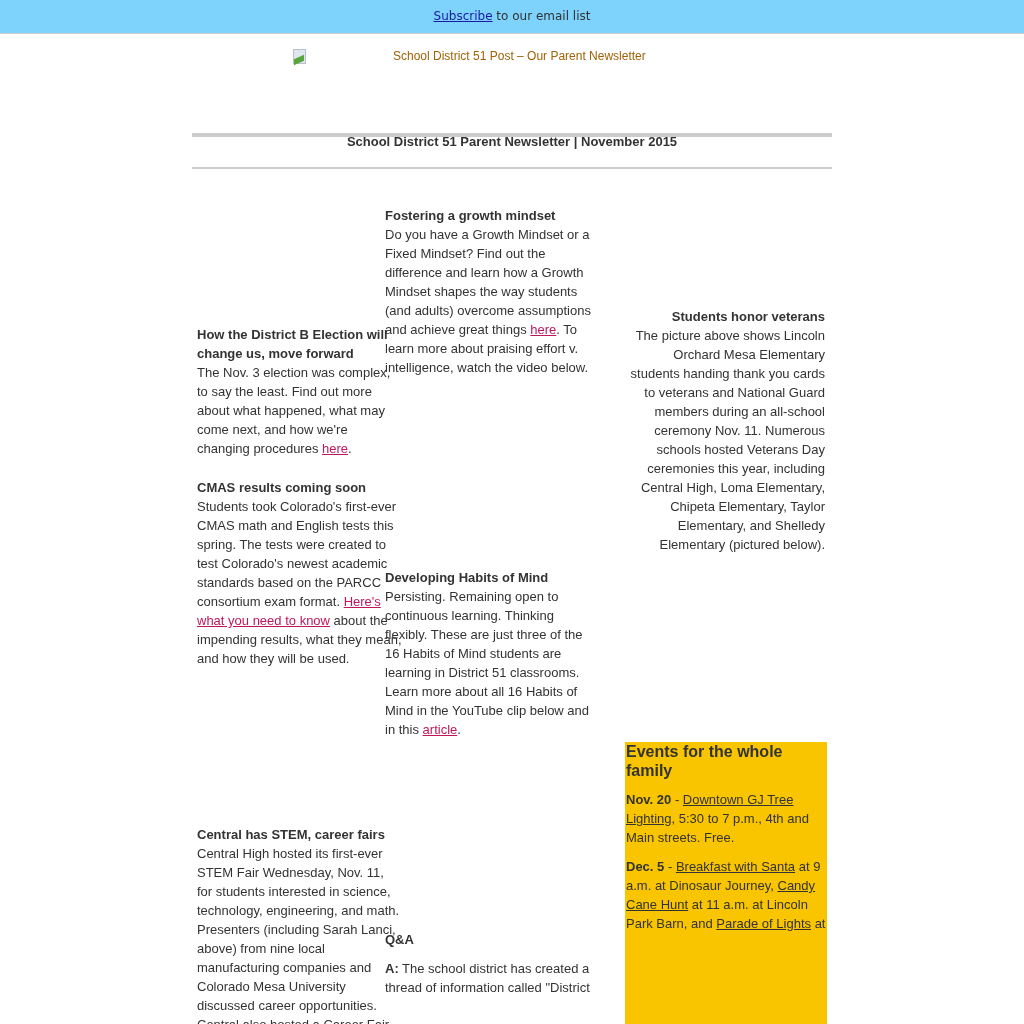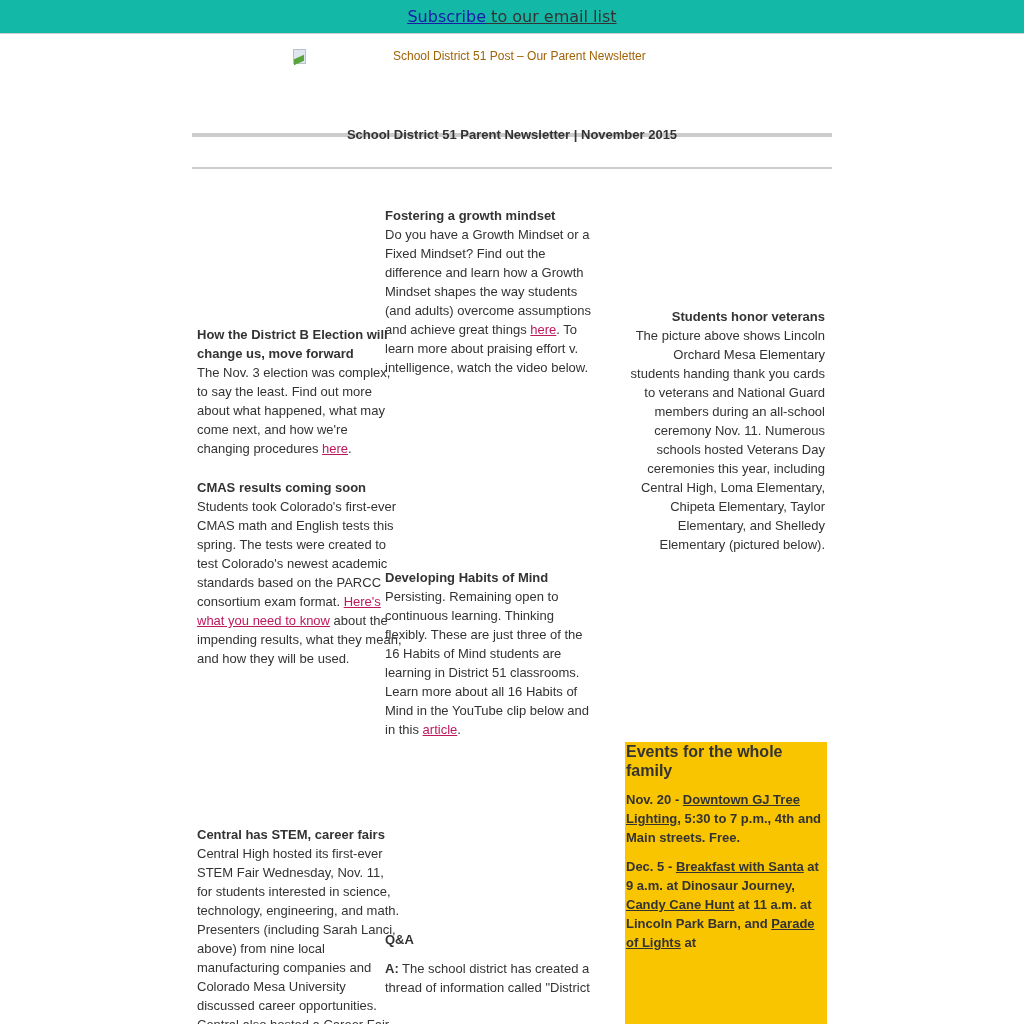--- a/index.html
+++ b/index.html
@@ -1,51 +1,51 @@
 <!DOCTYPE html>
 <html><head>
   <meta charset="utf-8">
   <style>
     html, body { margin: 0; padding: 0; background: #ffffff; }
     body { width: 1024px; height: 1024px; overflow: hidden; position: relative;
            font-family: "Liberation Sans", sans-serif; color: #333333; }
     a { color: #be185d; text-decoration: underline; }
 
     .topbar { position: absolute; left: 0; top: 0; width: 1024px; height: 33px;
-              background: #14b8a6; border-bottom: 1px solid #cfcfcf;
-              text-align: center; font-family: "DejaVu Sans", sans-serif; font-size: 16px;
-              line-height: 33px; color: #333333; text-decoration: underline; }
+              background: #7dd3fc; border-bottom: 1px solid #cfcfcf;
+              text-align: center; font-family: "DejaVu Sans", sans-serif; font-size: 12px;
+              line-height: 33px; color: #333333; }
     .topbar a { color: #1a1aa6; }
 
     .header-img { position: absolute; left: 292px; top: 49px; width: 360px; height: 18px;
                   font-size: 12px; color: #a16207; display: flex; align-items: flex-start; }
     .broken-icon { width: 16px; height: 16px; position: relative; margin-right: 85px; }
     .broken-icon .page { position: absolute; left: 1px; top: 0; width: 13px; height: 15px;
                          background: #dfe6ee; border: 1px solid #b9c2cc; box-sizing: border-box; }
     .broken-icon .hill { position: absolute; left: 2px; top: 8px; width: 10px; height: 6px;
                          background: #58a53d; transform: skewY(-25deg); }
 
     .rule-top { position: absolute; left: 192px; top: 133px; width: 640px; height: 4px; background: #cccccc; }
     .rule-bot { position: absolute; left: 192px; top: 167px; width: 640px; height: 2px; background: #cccccc; }
-    .masthead { position: absolute; left: 192px; top: 126px; width: 640px; text-align: center;
+    .masthead { position: absolute; left: 192px; top: 133px; width: 640px; text-align: center;
                 font-weight: bold; font-size: 13px; line-height: 17px; color: #333; }
 
     .article { position: absolute; font-size: 13px; line-height: 19px; color: #333; }
     .article h3 { margin: 0; font-size: 13px; line-height: 19px; font-weight: bold; }
     .article p { margin: 0; }
     .article .gap { height: 10px; }
 
     .col1 { left: 197px; width: 205px; }
     .col2 { left: 385px; width: 210px; margin-top: 32px; }
     .col3 { left: 625px; width: 200px; }
 
     .events { position: absolute; left: 625px; top: 742px; width: 202px; height: 290px;
               background: #f9c400; padding: 0 1px; box-sizing: border-box; }
     .events h3 { margin: 0; padding-top: 0; font-size: 16px; line-height: 19px; font-weight: bold; }
-    .events p { margin: 0 0 10px 0; font-size: 13px; line-height: 19px; font-weight: bold; }
+    .events p { margin: 0 0 10px 0; font-size: 13px; line-height: 19px; }
     .events a { color: #333; }
   </style>
 </head>
 <body>
 
 <div class="topbar">
   <a href="#">Subscribe</a><span> to our email list</span>
 </div>
 
 <div class="header-img">

